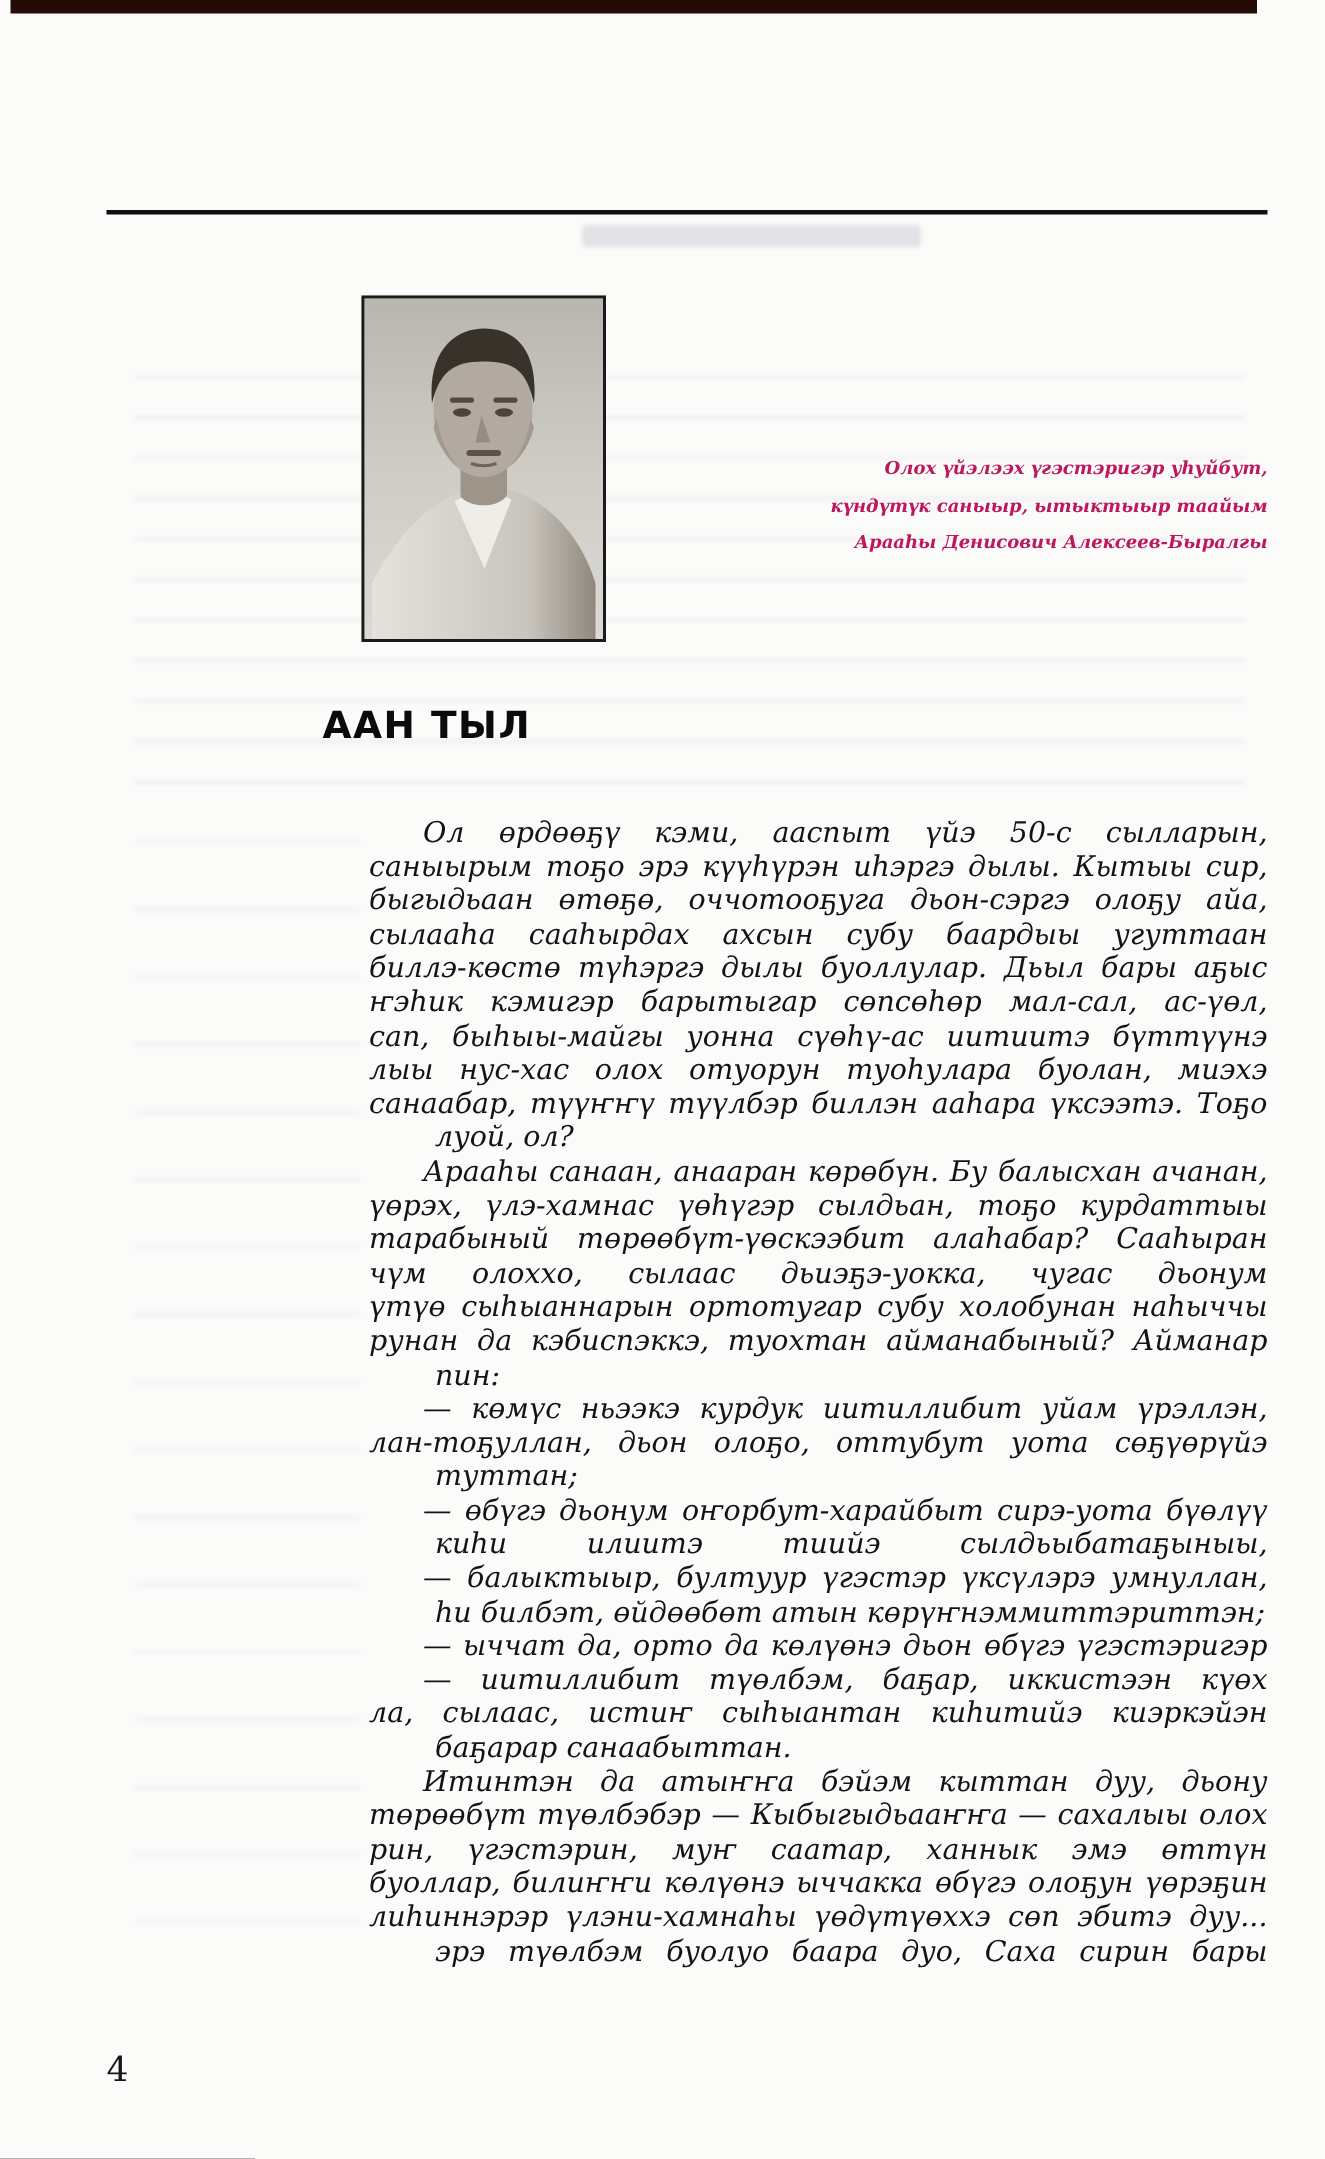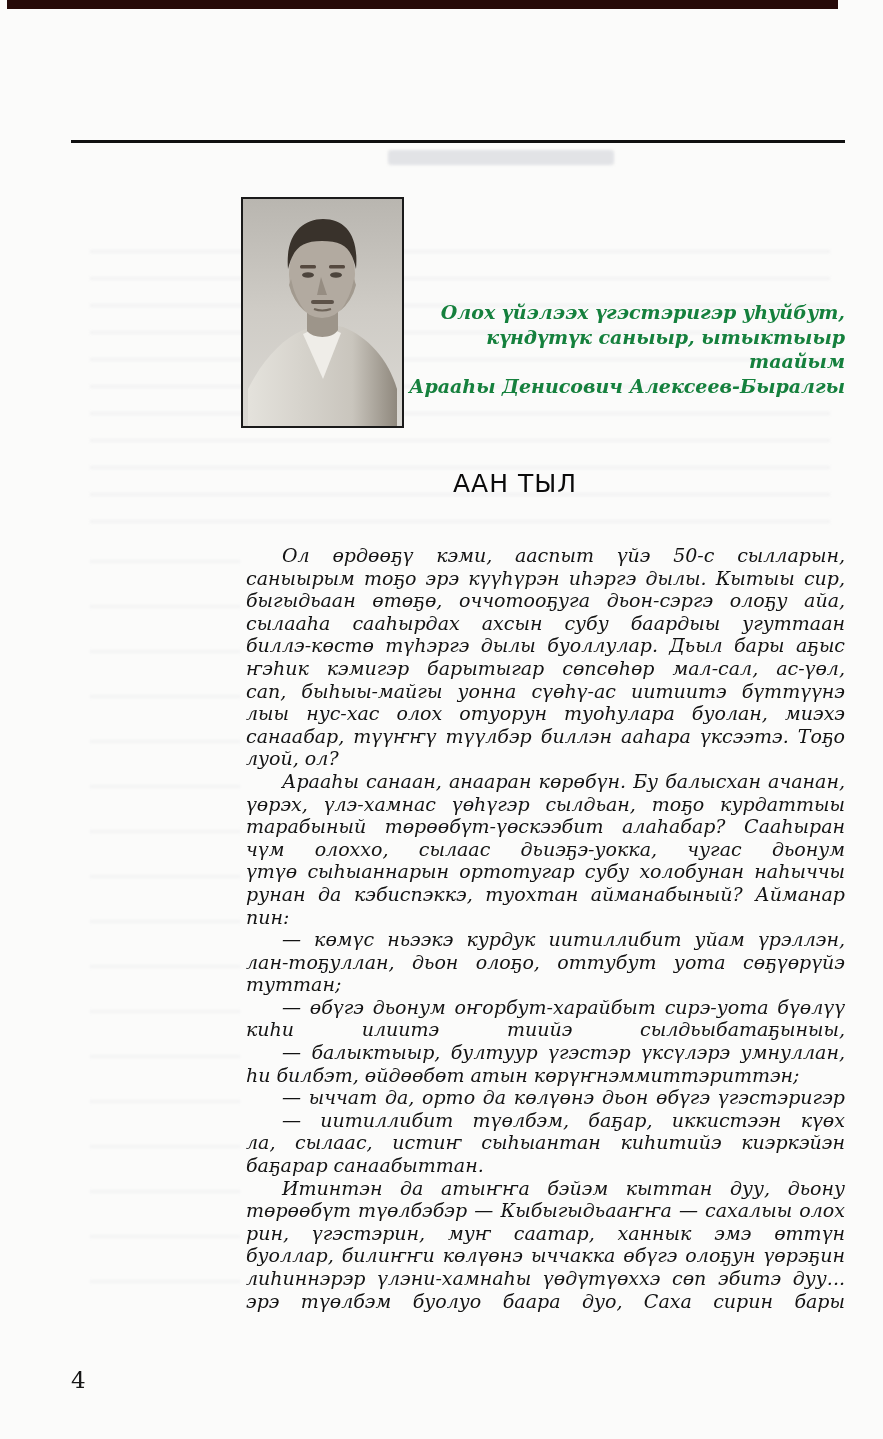--- a/index.html
+++ b/index.html
@@ -25,48 +25,49 @@
     position:absolute;left:241px;top:197px;width:163px;height:231px;
     border:2px solid #1a1a1a;box-sizing:border-box;
     background:#cbc8c2;
   }
   .photo svg{display:block;width:100%;height:100%;}
   
   .dedication{
     position:absolute;right:38px;top:300px;width:460px;
     text-align:right;
     font-style:italic;font-weight:bold;
-    font-size:19px;line-height:24.5px;
-    color:#15803d;
+    font-size:12px;line-height:24.5px;
+    color:#be185d;
   }
   
   .heading{
     position:absolute;left:215px;top:468px;width:600px;
-    text-align:center;
+    text-align:left;
     font-family:"DejaVu Sans", sans-serif;
-    font-weight:normal;font-size:25px;line-height:32px;
+    font-weight:bold;font-size:25px;line-height:32px;
     letter-spacing:1px;color:#0b0b0b;
   }
   
   .body-text{
     position:absolute;left:246px;top:544px;width:599px;
     font-style:italic;
     font-size:19px;line-height:22.6px;
     color:#131313;
   }
   .bline{
     height:22.6px;overflow:hidden;
     text-align:justify;
     -moz-text-align-last:justify;
     text-align-last:justify;
   }
   .bline.first{text-indent:36px;}
   .bline.last{
     -moz-text-align-last:left;
     text-align-last:left;
+    margin-left:44px;
   }
   .page-number{
     position:absolute;left:71px;top:1366px;
     font-size:23px;line-height:28px;color:#161616;
   }
   
   .ghost{position:absolute;pointer-events:none;filter:blur(1.5px);}
   .ghost-title{
     left:388px;top:150px;width:226px;height:15px;
     background:rgba(170,172,185,0.30);

